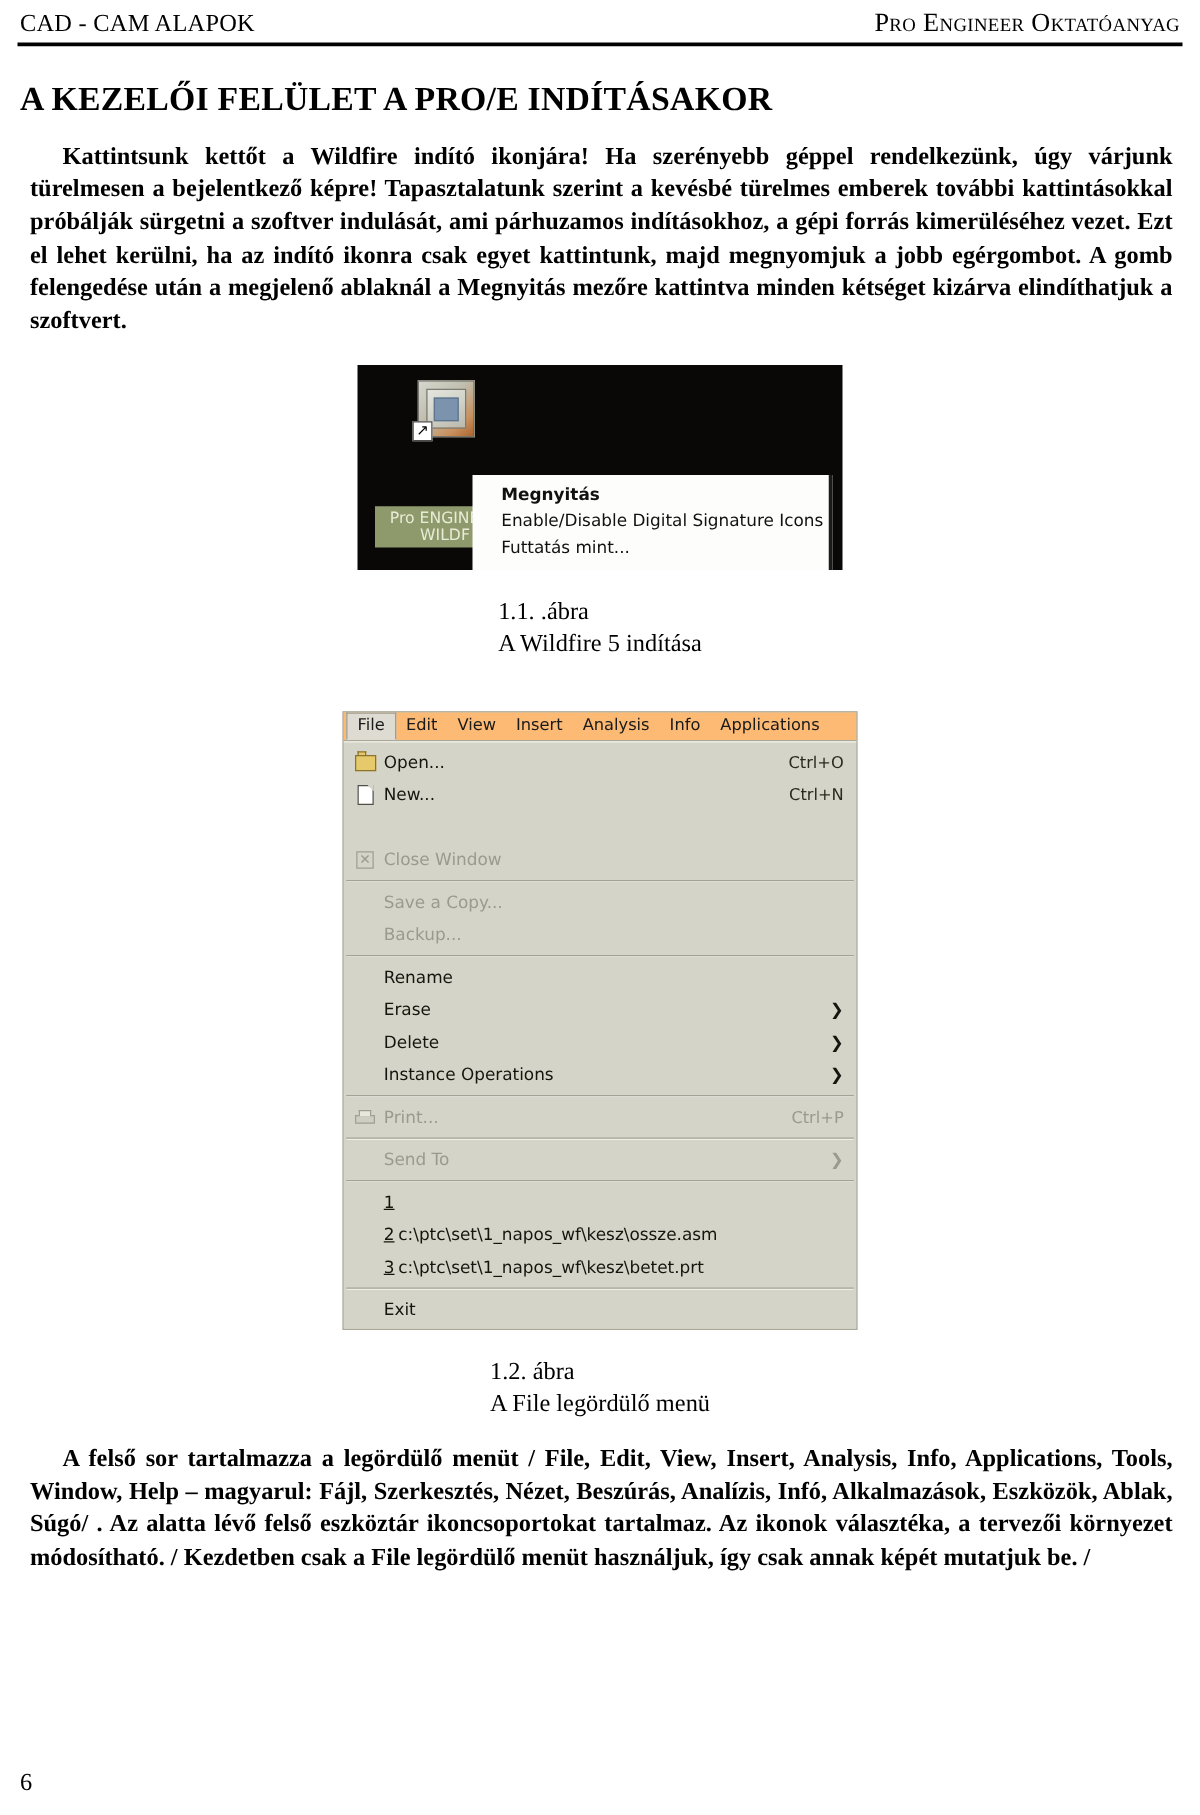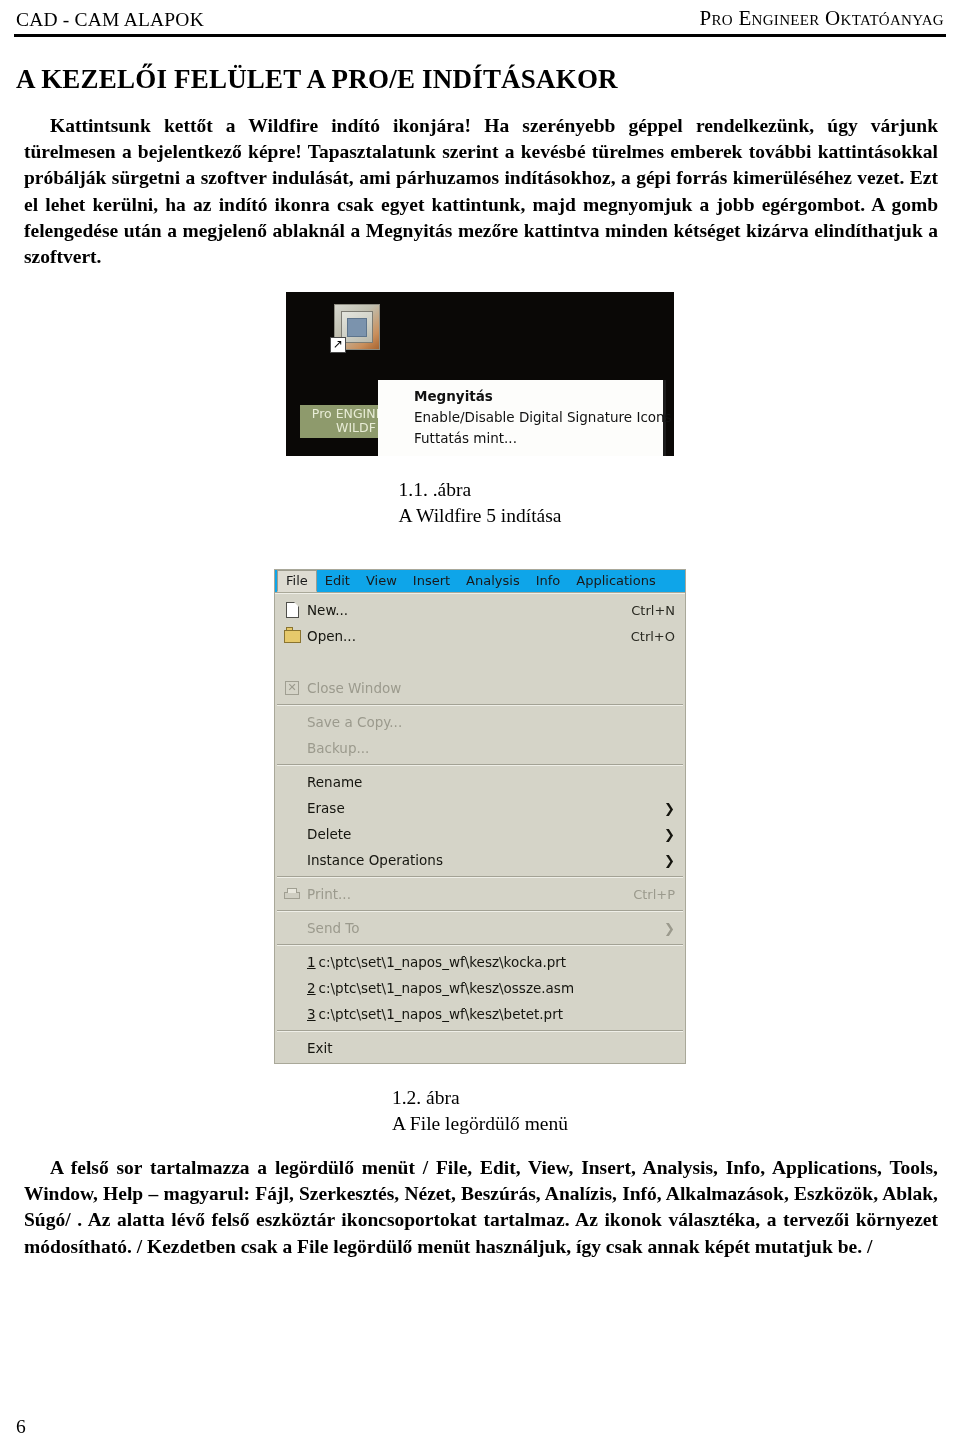--- a/index.html
+++ b/index.html
@@ -166,40 +166,40 @@
     background: #fdfdfb;
     border-right: 3px solid #1b1b1b;
     border-bottom: 2px solid #1b1b1b;
     padding: 6px 0 7px 0;
     box-sizing: border-box;
   }
   .ctx-menu .ctx-item {
     font-size: 13.5px;
     line-height: 21px;
     color: #111;
-    padding-left: 36px;
+    padding-left: 23px;
     white-space: nowrap;
     font-family: "DejaVu Sans", "Liberation Sans", sans-serif;
   }
   .ctx-menu .ctx-item.bold { font-weight: bold; }
 
   
   .shot-menu {
     position: relative;
     width: 412px;
     background: #d5d4c8;
     font-family: "DejaVu Sans", "Liberation Sans", sans-serif;
     border: 1px solid #a9a899;
     box-sizing: border-box;
   }
   .menubar {
     display: flex;
     align-items: stretch;
     height: 23px;
-    background: #0ea5e9;
+    background: #fdba74;
     border-bottom: 1px solid #a9a899;
     padding-left: 2px;
     box-sizing: border-box;
   }
   .menubar .mb-item {
     font-size: 13px;
     line-height: 22px;
     padding: 0 8px;
     color: #1a1a1a;
     white-space: nowrap;
@@ -410,32 +410,32 @@
         <div class="mb-item">Insert</div>
         <div class="mb-item">Analysis</div>
         <div class="mb-item">Info</div>
         <div class="mb-item">Applications</div>
       </div>
 
       <div class="dropdown">
 
         <div class="mi">
           <span class="mi-icon">
+              <span class="ic-open"></span>
+            </span>
+          <span class="mi-label">Open...</span>
+          <span class="mi-accel">Ctrl+O</span>
+        </div>
+
+        <div class="mi">
+          <span class="mi-icon">
               <span class="ic-new"></span>
             </span>
           <span class="mi-label">New...</span>
           <span class="mi-accel">Ctrl+N</span>
-        </div>
-
-        <div class="mi">
-          <span class="mi-icon">
-              <span class="ic-open"></span>
-            </span>
-          <span class="mi-label">Open...</span>
-          <span class="mi-accel">Ctrl+O</span>
         </div>
 
         <div class="mi">
           <span class="mi-icon"></span>
         </div>
 
         <div class="mi disabled">
           <span class="mi-icon">
               <span class="ic-close">✕</span>
             </span>
@@ -496,21 +496,20 @@
           <span class="mi-icon"></span>
           <span class="mi-label">Send To</span>
           <span class="mi-arrow">❯</span>
         </div>
 
         <div class="mi-sep"></div>
 
         <div class="mi">
           <span class="mi-icon"></span>
           <span class="recent-num">1</span>
-          <span class="mi-label">c:\ptc\set\1_napos_wf\kesz\kocka.prt</span>
         </div>
 
         <div class="mi">
           <span class="mi-icon"></span>
           <span class="recent-num">2</span>
           <span class="mi-label">c:\ptc\set\1_napos_wf\kesz\ossze.asm</span>
         </div>
 
         <div class="mi">
           <span class="mi-icon"></span>

